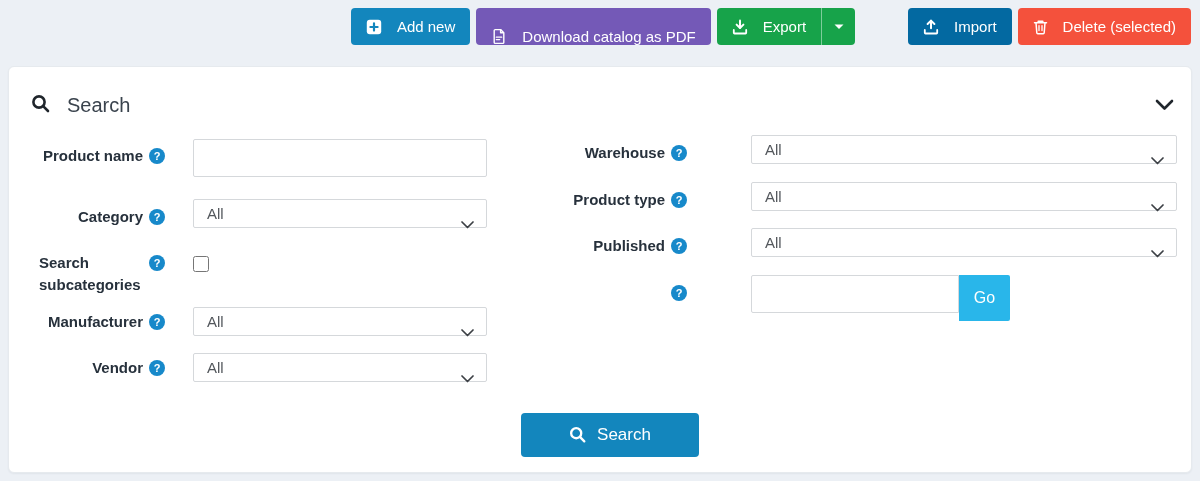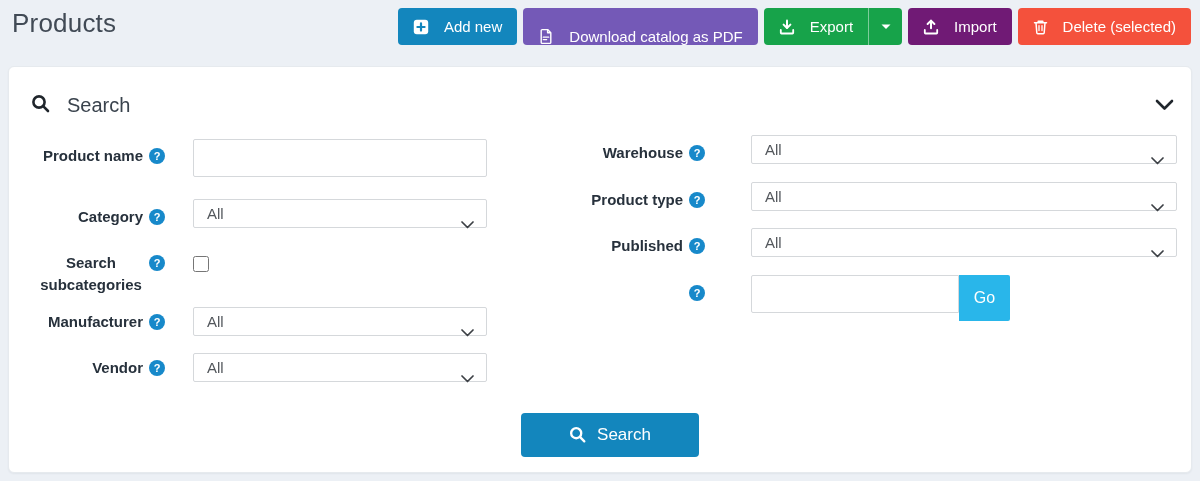--- a/index.html
+++ b/index.html
@@ -24,21 +24,21 @@
   .btn {
     display:flex; align-items:center; gap:15px;
     border:none; border-radius:4px; height:37px;
     padding:0 15px; font-size:15px; color:#fff; cursor:pointer;
     font-family:"Liberation Sans", sans-serif; white-space:nowrap;
   }
   .btn svg { flex:0 0 auto; }
   .btn-blue   { background:#1386bd; }
   .btn-purple { background:#7459b7;align-items:flex-end; }
   .btn-green  { background:#17a34a; }
-  .btn-teal   { background:#701a75; }
+  .btn-teal   { background:#0369a1;margin-left:47px; }
   .btn-red    { background:#f4513c; }
   .split-group { display:flex; height:37px; }
   .split-group .btn-main { border-radius:4px 0 0 4px; }
   .split-group .btn-caret {
     width:34px; display:flex; align-items:center; justify-content:center;
     background:#17a34a; border:none; border-left:1px solid rgba(255,255,255,0.45);
     border-radius:0 4px 4px 0; cursor:pointer;
   }
   
   .panel {
@@ -50,25 +50,25 @@
   .panel-title {
     position:absolute; left:58px; top:27px;
     font-size:20px; font-weight:400; color:#3a434d;
   }
   .panel-collapse { position:absolute; left:1146px; top:32px; cursor:pointer; background:none; border:none; }
   
   .field-label {
     position:absolute; display:flex; justify-content:flex-end; align-items:flex-start; gap:6px;
   }
   .field-label .txt {
-    font-size:15px; font-weight:700; color:#27313c; line-height:22px; text-align:center;
+    font-size:15px; font-weight:700; color:#27313c; line-height:22px; 
   }
   .lbl-left  { left:14px;  width:142px; }
   .lbl-left  .txt { max-width:104px; }
-  .lbl-right { left:500px; width:196px; }
+  .lbl-right { left:482px; width:196px; }
   .lbl-right .txt { max-width:162px; }
   .help-icon {
     flex:0 0 auto; width:16px; height:16px; margin-top:3px;
     background:#1789ca; border-radius:50%; color:#fff;
     display:flex; align-items:center; justify-content:center;
     font-size:11px; font-weight:700;
   }
   .help-icon::before { content:"?"; }
   
   .text-input {
@@ -96,21 +96,20 @@
     position:absolute; left:512px; top:346px; width:178px; height:44px;
     background:#1386bd; border:none; border-radius:4px; cursor:pointer;
     color:#fff; font-size:17px; font-family:"Liberation Sans", sans-serif;
     display:flex; align-items:center; justify-content:center; gap:10px;
   }
 </style>
 </head>
 <body>
 
 <div class="page-header">
-  <h1 class="page-title">Products</h1>
 
   <div class="toolbar">
 
     <button class="btn btn-blue">
       <svg width="16" height="16" viewBox="0 0 16 16">
         <rect x="0.8" y="0.8" width="14.4" height="14.4" rx="3" fill="#ffffff"></rect>
         <path d="M8 4.4v7.2M4.4 8h7.2" stroke="#1386bd" stroke-width="2.2" stroke-linecap="round"></path>
       </svg>
       <span>Add new</span>
     </button>

